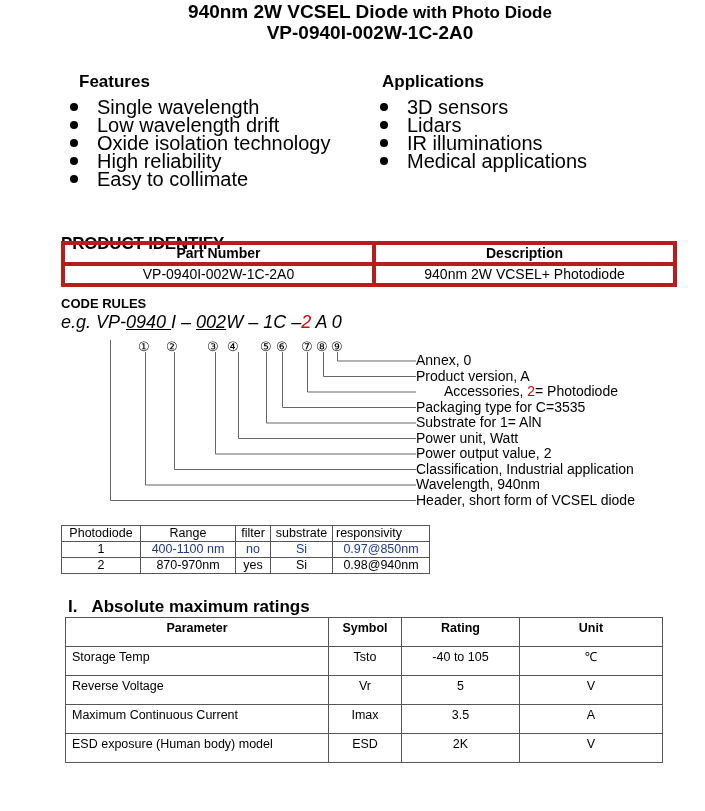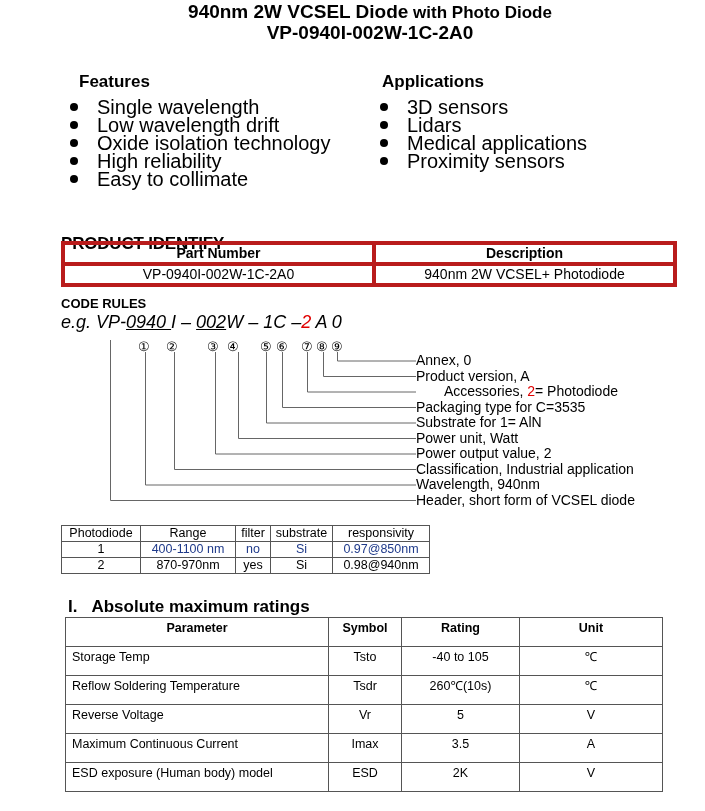--- a/index.html
+++ b/index.html
@@ -49,22 +49,22 @@
   <li><span class="dot"></span><span>Low wavelength drift</span></li>
   <li><span class="dot"></span><span>Oxide isolation technology</span></li>
   <li><span class="dot"></span><span>High reliability</span></li>
   <li><span class="dot"></span><span>Easy to collimate</span></li>
 </ul>
 
 <div class="abs sec-h" style="left:382px; top:72px;">Applications</div>
 <ul class="abs bul" style="left:380px; top:98px;">
   <li><span class="dot"></span><span>3D sensors</span></li>
   <li><span class="dot"></span><span>Lidars</span></li>
+  <li><span class="dot"></span><span>IR illuminations</span></li>
   <li><span class="dot"></span><span>Medical applications</span></li>
-  <li><span class="dot"></span><span>Proximity sensors</span></li>
 </ul>
 
 <div class="abs pi-title">PRODUCT IDENTIFY</div>
 <table class="abs pi-table">
   <tbody>
       <tr>
     <th style="width:307px">Part Number</th>
     <th>Description</th>
   </tr>
   <tr>
@@ -113,21 +113,21 @@
 <div class="abs cr-label" style="top:477px;">Wavelength, 940nm</div>
 <div class="abs cr-label" style="top:492.5px;">Header, short form of VCSEL diode</div>
 
 <table class="abs pd-table">
   <tbody>
       <tr>
     <td style="width:72px">Photodiode</td>
     <td style="width:88px">Range</td>
     <td style="width:28px">filter</td>
     <td style="width:55px">substrate</td>
-    <td style="width:90px; text-align:center; ">responsivity</td>
+    <td style="width:90px; text-align:left; ">responsivity</td>
   </tr>
   <tr>
     <td>1</td>
     <td class="blue">400-1100 nm</td>
     <td class="blue">no</td>
     <td class="blue">Si</td>
     <td class="blue">0.97@850nm</td>
   </tr>
   <tr>
     <td>2</td>
@@ -148,26 +148,20 @@
     <th style="width:117px">Rating</th>
     <th>Unit</th>
   </tr>
   <tr>
     <td class="l">Storage Temp</td>
     <td class="c">Tsto</td>
     <td class="c">-40 to 105</td>
     <td class="c">℃</td>
   </tr>
   <tr>
-    <td class="l">Reflow Soldering Temperature</td>
-    <td class="c">Tsdr</td>
-    <td class="c">260℃(10s)</td>
-    <td class="c">℃</td>
-  </tr>
-  <tr>
     <td class="l">Reverse Voltage</td>
     <td class="c">Vr</td>
     <td class="c">5</td>
     <td class="c">V</td>
   </tr>
   <tr>
     <td class="l">Maximum Continuous Current</td>
     <td class="c">Imax</td>
     <td class="c">3.5</td>
     <td class="c">A</td>

